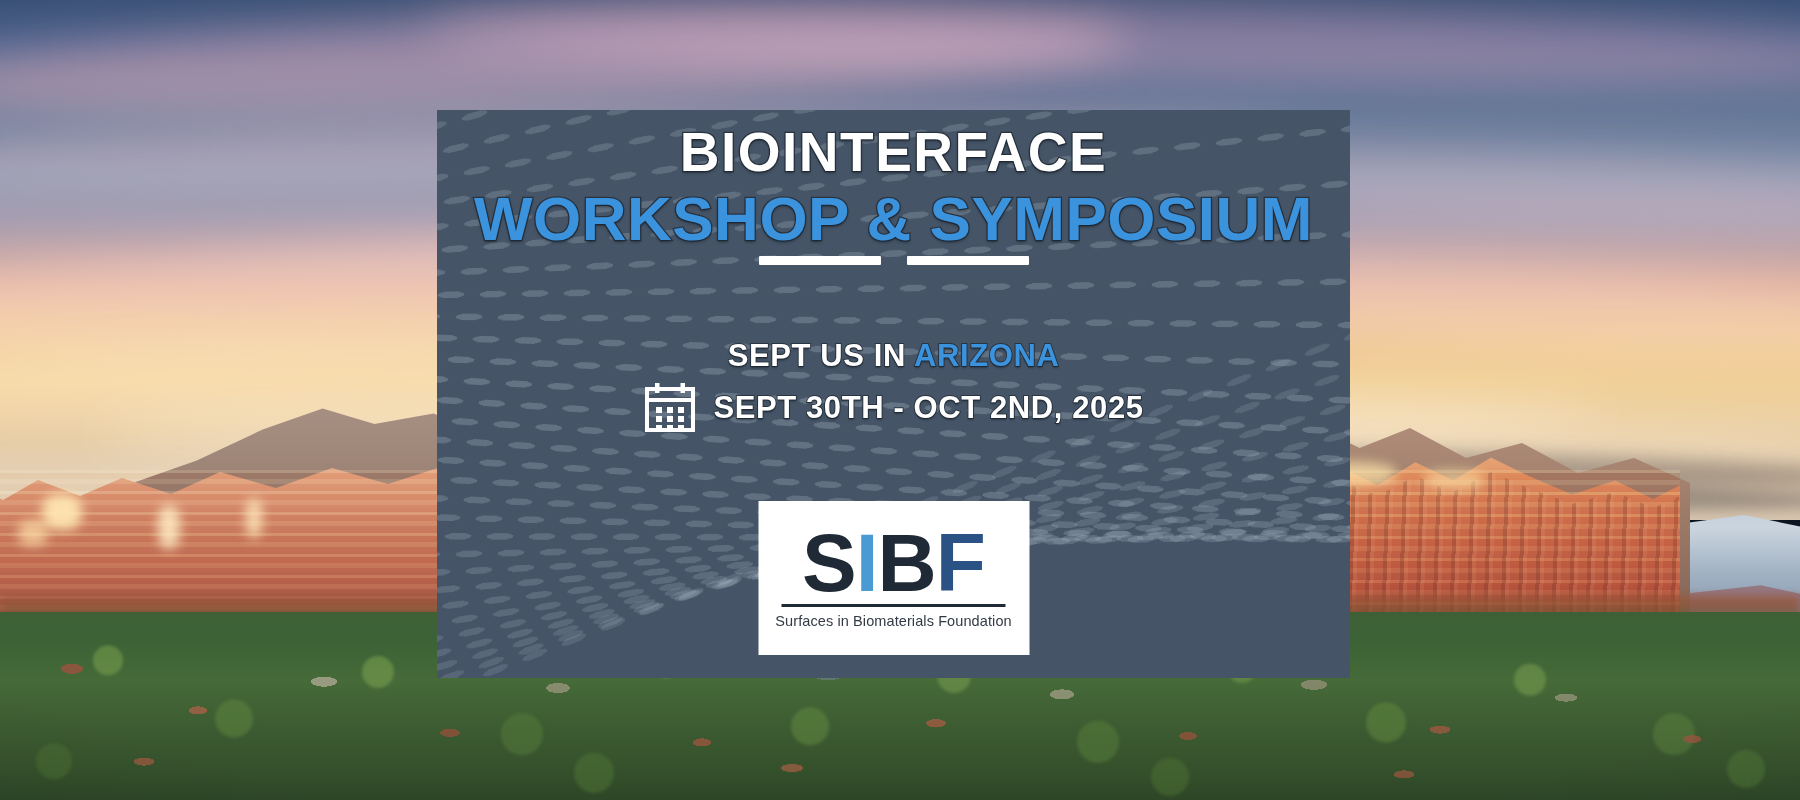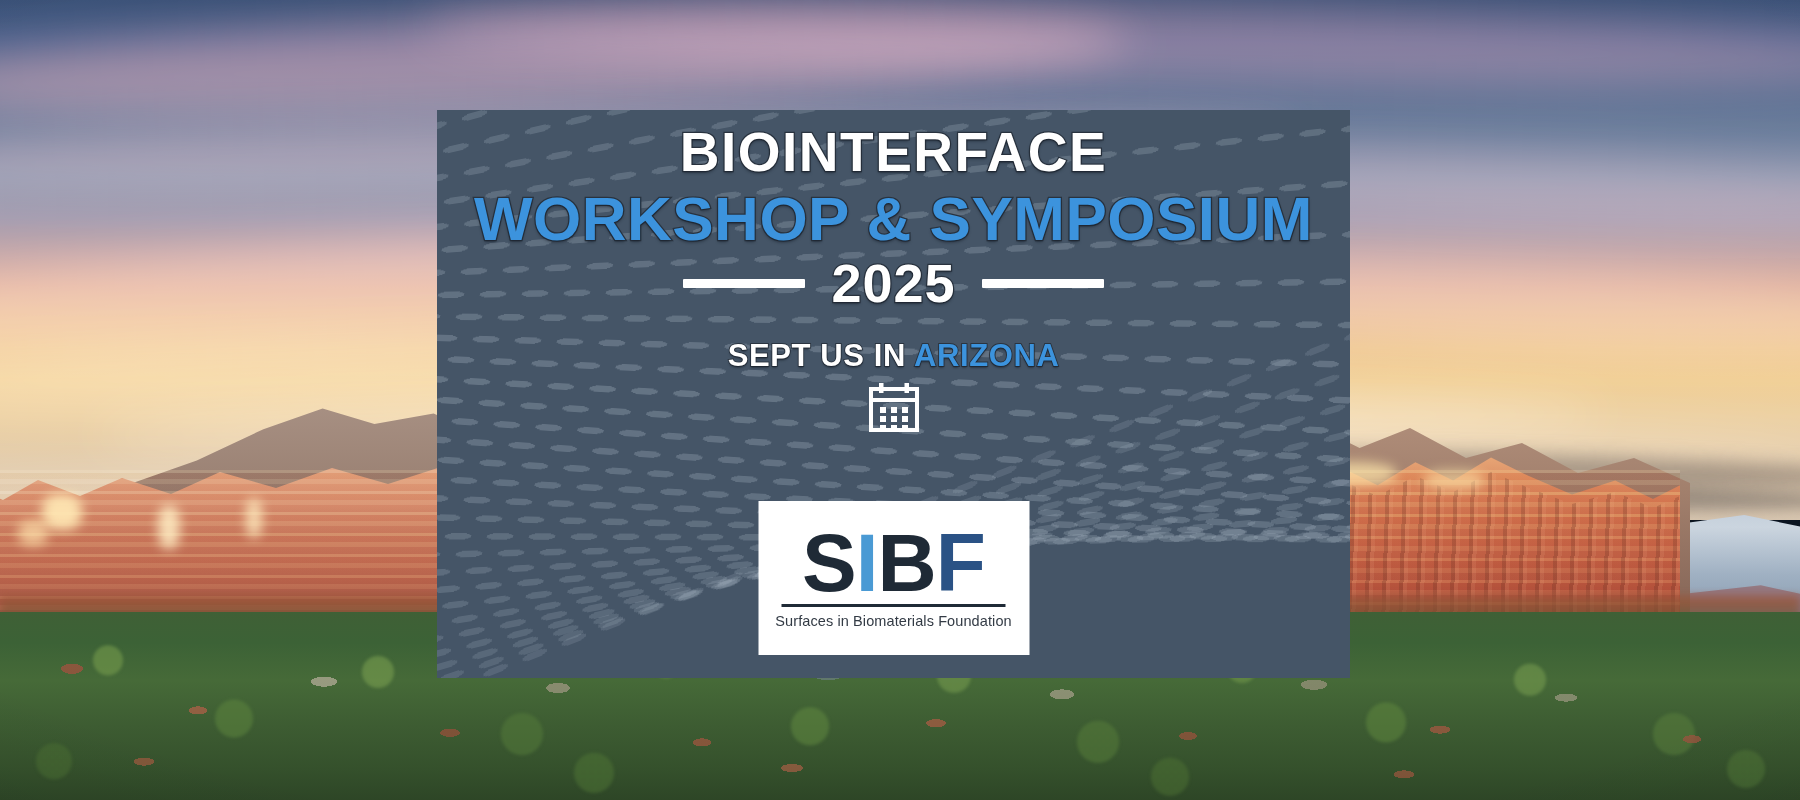--- a/index.html
+++ b/index.html
@@ -415,21 +415,20 @@
     <div class="arc arc3"></div>
 
     <div class="card-content">
 
       <div class="title-line t-outline" id="title-1">BIOINTERFACE</div>
 
       <div class="title-line t-outline" id="title-2">WORKSHOP &amp; SYMPOSIUM</div>
 
       <div id="year-row">
         <span class="year-rule"></span>
-        <span id="year-text">2025</span>
         <span class="year-rule"></span>
       </div>
 
       <div id="join-line">
         <span>SEPT US IN </span><span class="hl">ARIZONA</span>
       </div>
 
       <div id="date-row">
         <span id="cal-icon">
           <svg viewBox="0 0 54 52" width="54" height="52" aria-hidden="true">
@@ -441,20 +440,21 @@
             <rect x="24" y="25" width="6" height="6" fill="#ffffff"></rect>
             <rect x="35" y="25" width="6" height="6" fill="#ffffff"></rect>
             <rect x="13" y="34" width="6" height="6" fill="#ffffff"></rect>
             <rect x="24" y="34" width="6" height="6" fill="#ffffff"></rect>
             <rect x="35" y="34" width="6" height="6" fill="#ffffff"></rect>
             <rect x="13" y="43" width="6" height="4" fill="#ffffff"></rect>
             <rect x="24" y="43" width="6" height="4" fill="#ffffff"></rect>
             <rect x="35" y="43" width="6" height="4" fill="#ffffff"></rect>
           </svg>
         </span>
+        <span id="date-text">SEPT 30TH - OCT 2ND, 2025</span>
       </div>
 
       <div id="logo-box">
         <div id="logo-letters">
           <span class="L-s">S</span>
             <span class="L-i">I</span>
             <span class="L-b">B</span>
             <span class="L-f">F</span>
         </div>
         <div id="logo-rule"></div>

